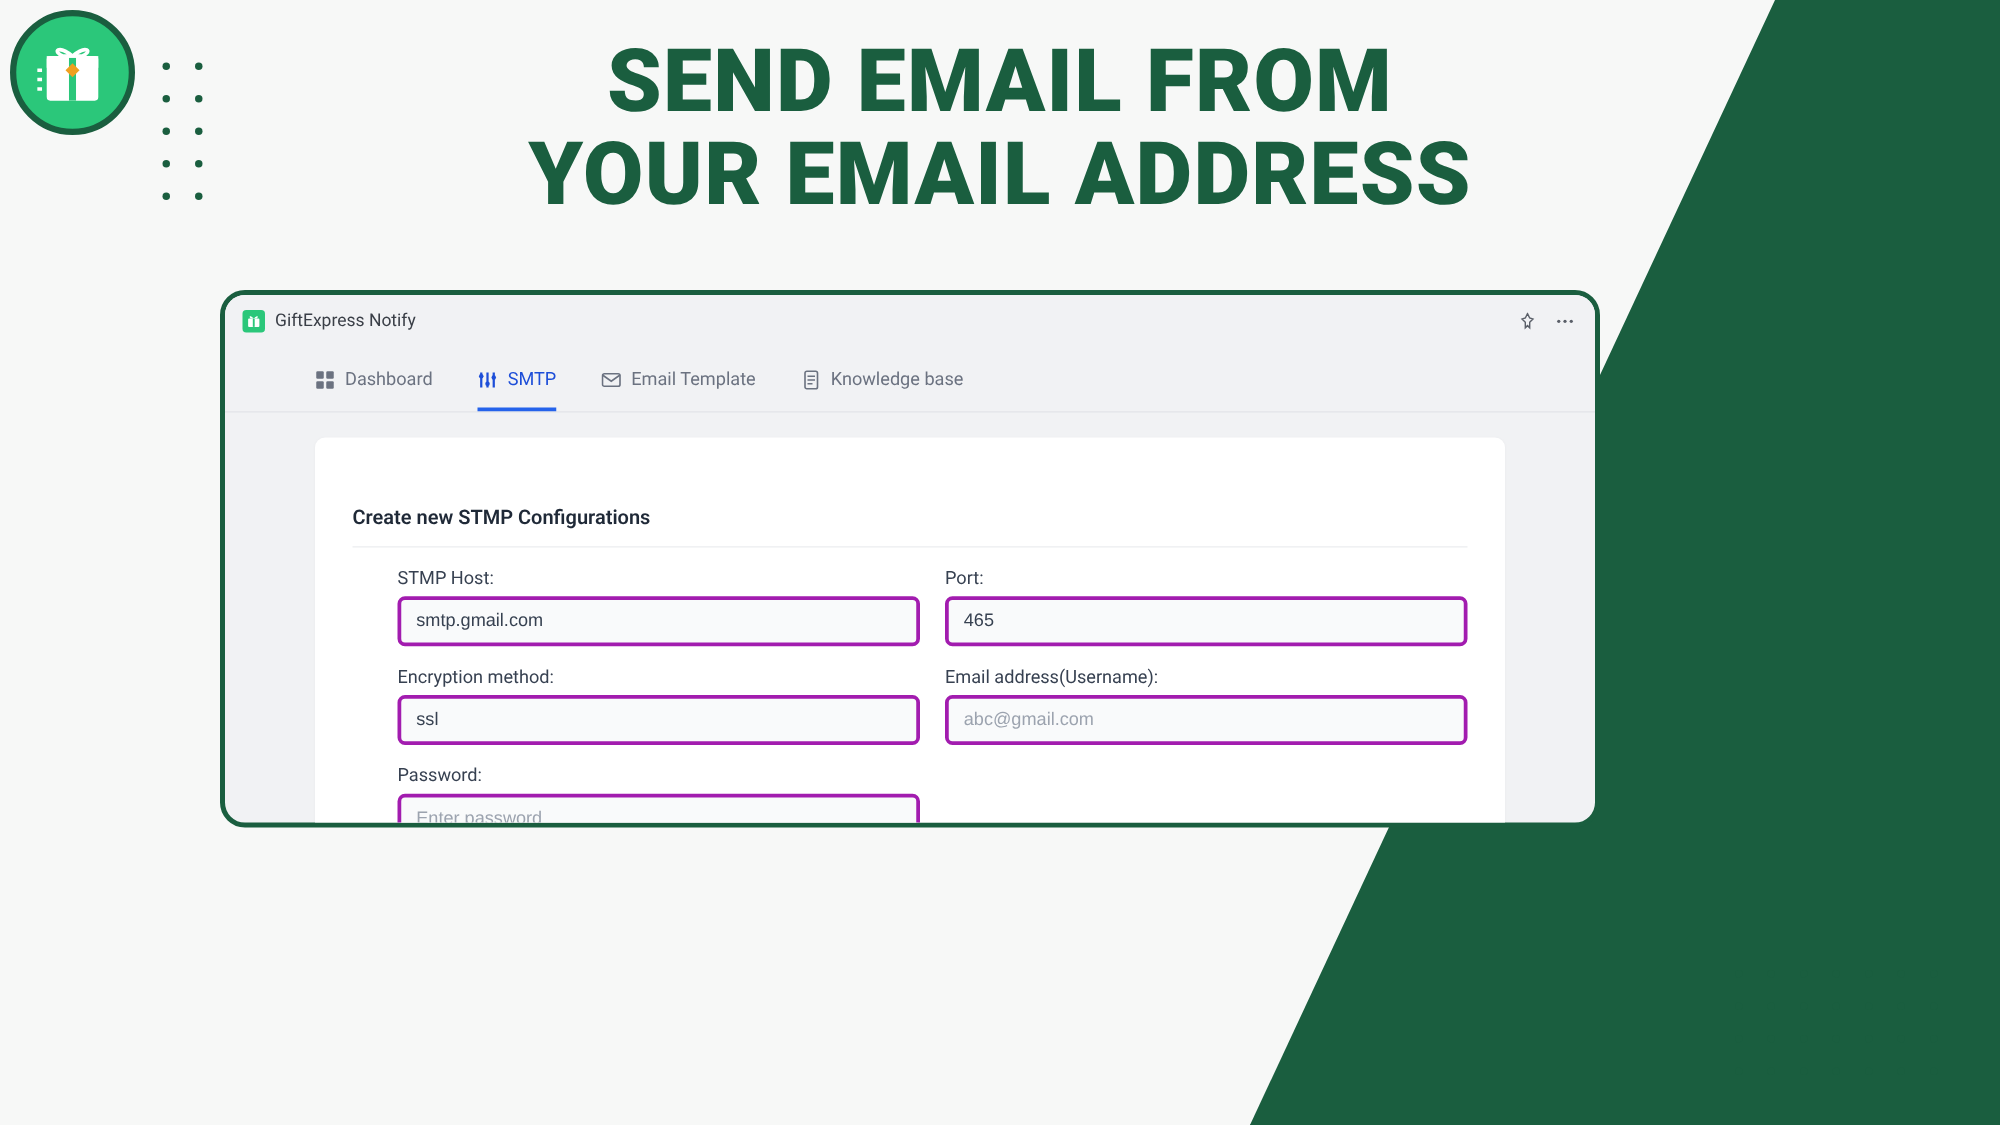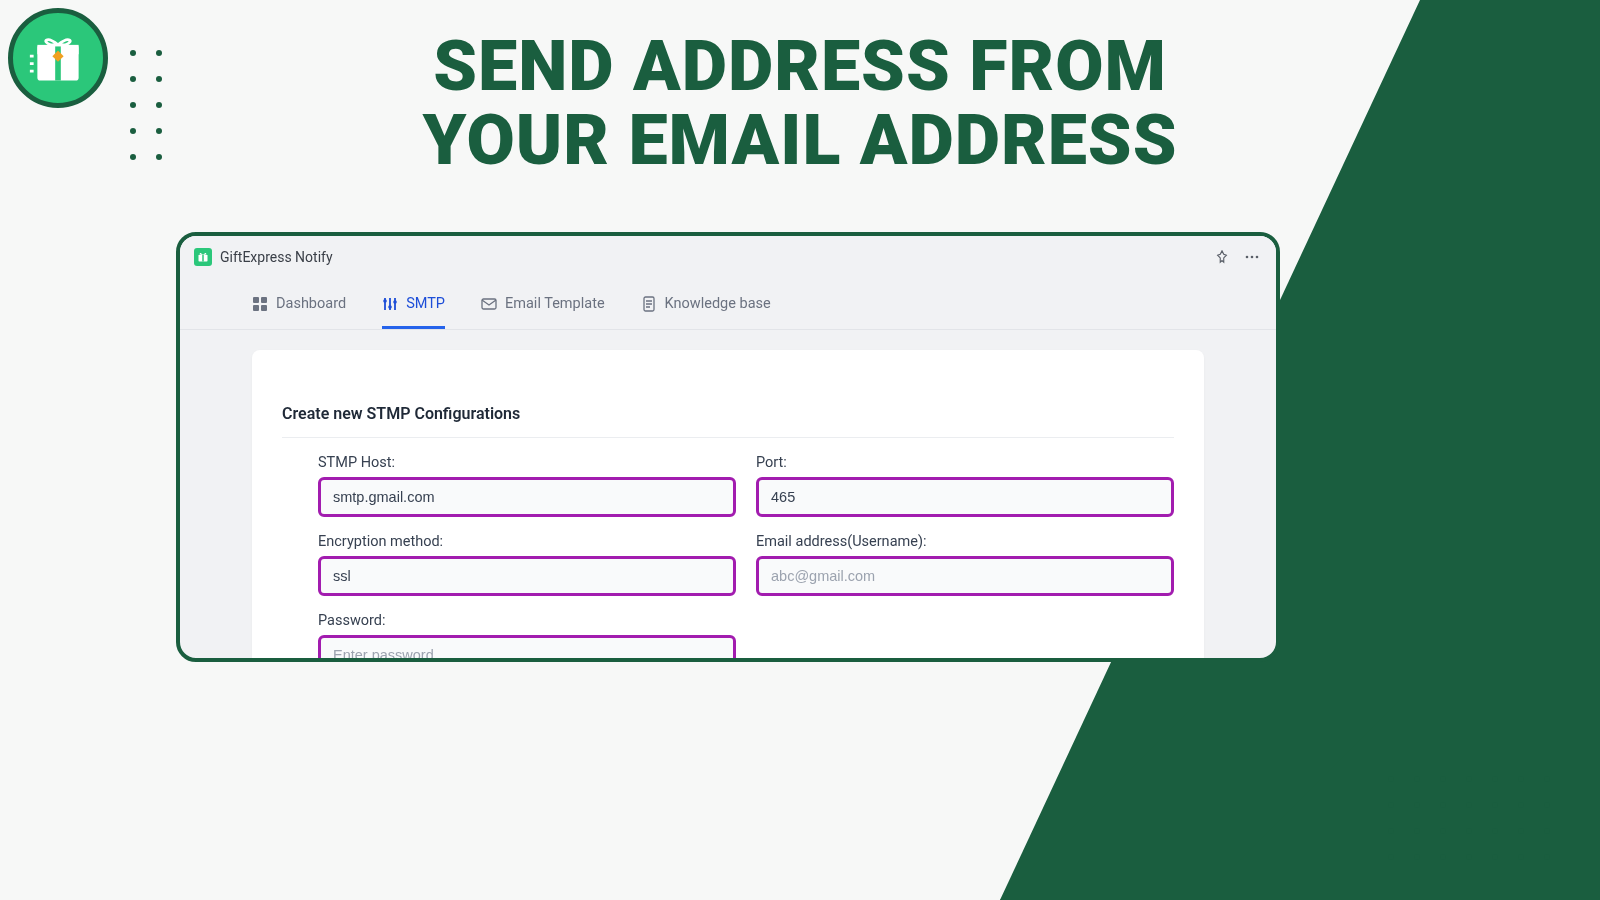--- a/index.html
+++ b/index.html
@@ -216,21 +216,21 @@
 </div>
 
 <div class="dots bottom">
   <div class="row"><span></span><span></span><span></span><span></span><span></span><span></span><span></span></div>
   <div class="row"><span></span><span></span><span></span><span></span><span></span><span></span><span></span></div>
   <div class="row"><span></span><span></span><span></span><span></span><span></span><span></span><span></span></div>
   <div class="row"><span></span><span></span><span></span><span></span><span></span><span></span><span></span></div>
 </div>
 
 <div class="headline">
-  <div>SEND ADDRESS FROM</div>
+  <div>SEND EMAIL FROM</div>
   <div>YOUR EMAIL ADDRESS</div>
 </div>
 
 <div class="app-window">
   <div class="title-bar">
     <div class="title-bar-icon">
       <svg viewBox="0 0 16 16" width="12" height="12">
           <rect x="2" y="5" width="12" height="9" fill="#fff" rx="1"></rect>
           <rect x="7" y="5" width="2" height="9" fill="#2bc77a"></rect>
           <path d="M8 5 C4 1,2 3,5 5 Z M8 5 C12 1,14 3,11 5 Z" fill="#fff"></path>

